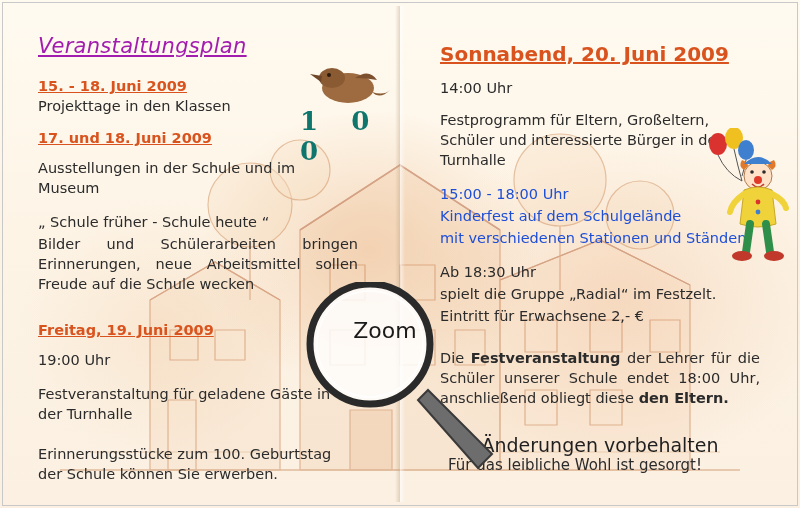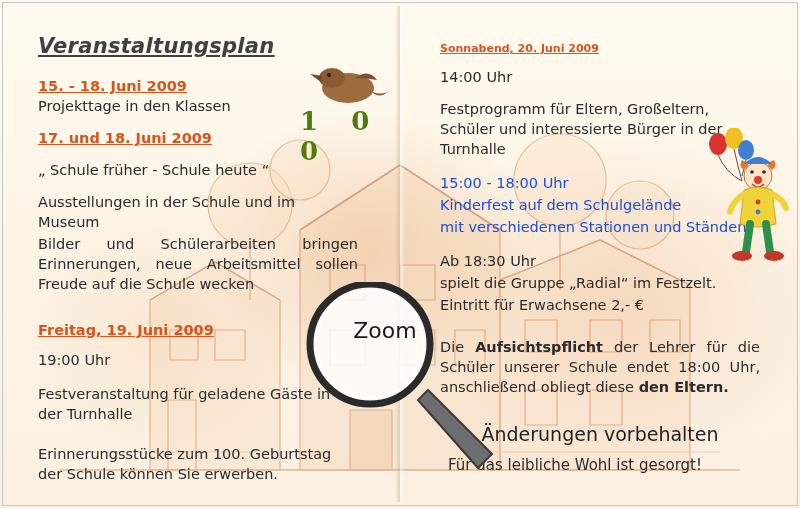--- a/index.html
+++ b/index.html
@@ -43,23 +43,23 @@
     position: absolute;
     top: 0;
     z-index: 4;
   }
   .col-left { left: 38px; width: 320px; }
   .col-right { left: 440px; width: 320px; }
 
   .heading-main {
     font-family: "DejaVu Sans", sans-serif;
     font-style: italic;
-    font-weight: bold;
+    font-weight: normal;
     font-size: 21px;
-    color: #404040;
+    color: #a21caf;
     text-decoration: underline;
     letter-spacing: 0.3px;
   }
   .date-head {
     color: #d9531e;
     font-weight: bold;
     font-size: 14.5px;
     text-decoration: underline;
     margin-top: 14px;
   }
@@ -72,41 +72,41 @@
   .line.tight { margin-top: 2px; }
   .line.sp { margin-top: 14px; }
   .line.sp2 { margin-top: 22px; }
   .just {
     text-align: justify;
   }
   b.em { font-weight: bold; }
   .right-date {
     color: #d9531e;
     font-weight: bold;
-    font-size: 11px;
+    font-size: 20px;
     text-decoration: underline;
   }
   .sub-teal { color: #1d4ed8; }
 
   
   .logo100 {
     position: absolute;
     left: 300px;
     top: 62px;
     width: 110px;
     height: 90px;
     z-index: 5;
   }
   .logo100 .digits {
     position: absolute;
     left: 0; top: 44px;
     font-family: "DejaVu Serif", serif;
     font-size: 26px;
     letter-spacing: 12px;
-    color: #4d7c0f;
+    color: #0f766e;
     font-weight: bold;
   }
   
   .clown { position: absolute; left: 700px; top: 128px; width: 96px; height: 140px; z-index: 5; }
   
   .magnifier {
     position: absolute;
     left: 300px;
     top: 282px;
     width: 200px;
@@ -194,22 +194,22 @@
   <div class="fold" style="left:395px;"></div>
   <div class="page-border"></div>
 
   <div class="col col-left">
     <div class="heading-main" style="margin-top:34px;">Veranstaltungsplan</div>
 
     <div class="date-head" style="margin-top:20px;">15. - 18. Juni 2009</div>
     <div class="line tight">Projekttage in den Klassen</div>
 
     <div class="date-head">17. und 18. Juni 2009</div>
+    <div class="line">Ausstellungen in der Schule und im Museum</div>
     <div class="line sp">„ Schule  früher  -  Schule  heute “</div>
-    <div class="line">Ausstellungen in der Schule und im Museum</div>
     <div class="line tight just">Bilder  und  Schülerarbeiten  bringen  Erinnerungen,  neue  Arbeitsmittel  sollen Freude auf die Schule wecken</div>
 
     <div class="date-head" style="margin-top:28px;">Freitag, 19. Juni 2009</div>
     <div class="line">19:00 Uhr</div>
     <div class="line sp">Festveranstaltung für geladene Gäste in der Turnhalle</div>
   </div>
 
   <div class="bottom-left">
     <div class="line">Erinnerungsstücke zum 100. Geburtstag der Schule können Sie erwerben.</div>
   </div>
@@ -221,21 +221,21 @@
     <div class="line">Festprogramm für Eltern, Großeltern, Schüler und interessierte Bürger in der Turnhalle</div>
 
     <div class="line sp sub-teal">15:00  -  18:00 Uhr</div>
     <div class="line tight sub-teal">Kinderfest auf dem Schulgelände</div>
     <div class="line tight sub-teal">mit verschiedenen Stationen und Ständen</div>
 
     <div class="line sp">Ab 18:30 Uhr</div>
     <div class="line tight">spielt die Gruppe „Radial“ im Festzelt.</div>
     <div class="line tight">Eintritt für Erwachsene 2,- €</div>
 
-    <div class="line sp2 just"><span>Die </span><b class="em">Aufsichtspflicht</b><span> der Lehrer für die Schüler unserer Schule endet 18:00 Uhr, anschließend obliegt diese </span><b class="em">den Eltern.</b></div>
+    <div class="line sp2 just"><span>Die </span><b class="em">Festveranstaltung</b><span> der Lehrer für die Schüler unserer Schule endet 18:00 Uhr, anschließend obliegt diese </span><b class="em">den Eltern.</b></div>
 
     <div class="changes">Änderungen vorbehalten</div>
   </div>
 
   <div class="bottom-right">Für das leibliche Wohl ist gesorgt!</div>
 
   <div class="logo100">
     <svg width="110" height="50" viewBox="0 0 110 50">
       <ellipse cx="48" cy="26" rx="26" ry="15" fill="#9d6b3f"></ellipse>
       <ellipse cx="32" cy="16" rx="13" ry="10" fill="#8a5a33"></ellipse>

